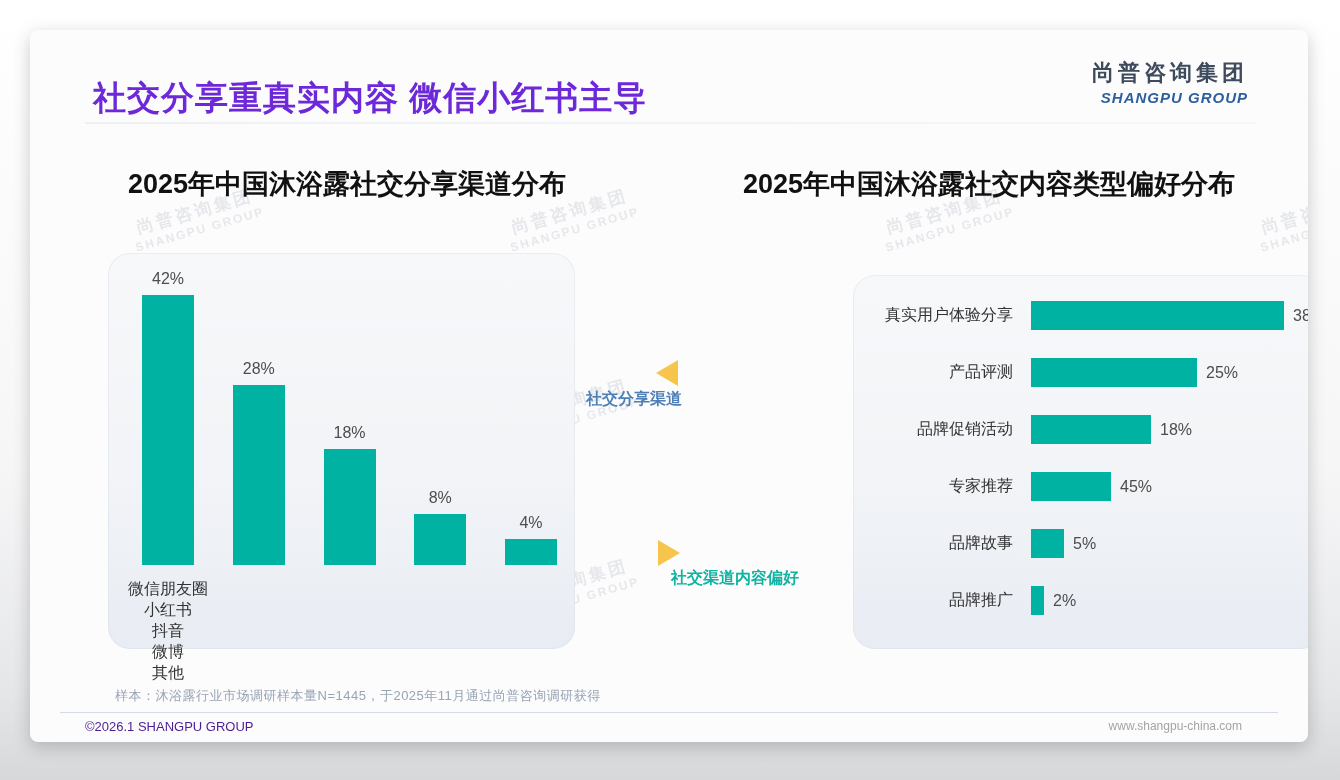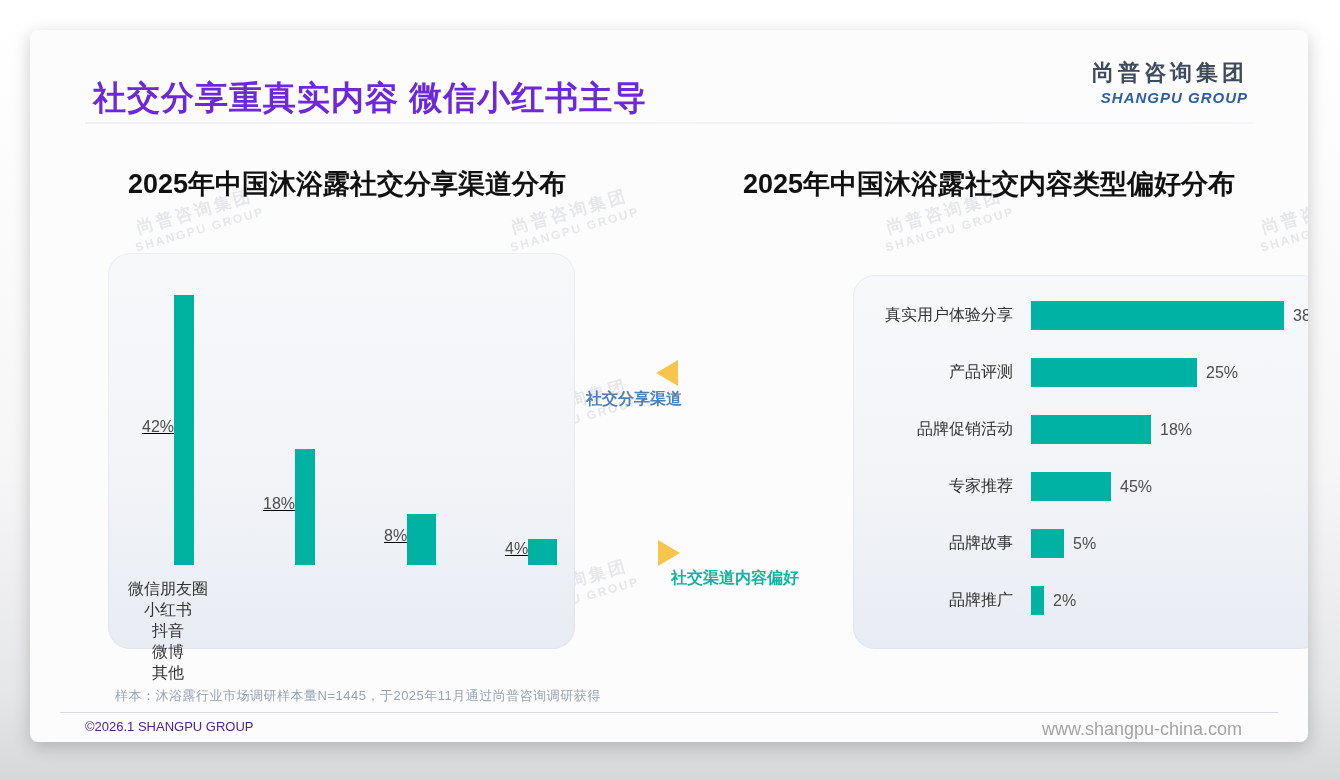--- a/index.html
+++ b/index.html
@@ -38,21 +38,21 @@
 
   .panel { position:absolute; border-radius:22px;
            background:linear-gradient(180deg,#f7f8fa 0%,#f2f4f7 55%,#e8ecf3 100%);
            box-shadow:inset 0 0 0 1px rgba(210,218,230,.35); }
   .left-panel  { left:78px;  top:223px; width:467px; height:396px; }
   .right-panel { left:775px; top:245px; width:470px; height:374px;margin-left:48px; }
 
   
   .vbars { position:absolute; left:34px; top:0; width:415px; height:312px;
            display:flex; align-items:flex-end; justify-content:space-between; }
-  .vcol { width:52px; display:flex; flex-direction:row; align-items:center;text-decoration:underline; }
+  .vcol { width:52px; display:flex; flex-direction:column; align-items:center; }
   .vval { font-size:16px; color:#4d4d4d; margin-bottom:7px; white-space:nowrap; }
   .vbar { width:52px; }
   .vlabels { position:absolute; left:34px; top:326px; width:415px;
              display:flex; justify-content:space-between;flex-direction:column; }
   .vcat { width:52px; display:flex; justify-content:center; font-size:16px;
           color:#333; white-space:nowrap; }
 
   
   .hrows { position:absolute; left:0; top:26px; right:0; }
   .hrow { display:flex; align-items:center; height:29px; margin-bottom:28px; }
@@ -69,21 +69,21 @@
                border-bottom:13px solid transparent; border-left:22px solid #f7c54b; }
   .mid-label { position:absolute; font-size:16px; font-weight:bold; white-space:nowrap; }
   .mid-label.blue { left:556px; top:359px; color:#4e7fb5; }
   .mid-label.teal { left:641px; top:538px; color:#10b2a0; }
 
   .note { position:absolute; left:85px; top:657px; font-size:13px; color:#98a3b4;
           letter-spacing:.5px; }
   .footer-divider { position:absolute; left:30px; top:682px; width:1218px; height:1px;
                     background:#d4dbe3; }
   .footer-left  { position:absolute; left:55px;  top:689px; font-size:13px; color:#4c1d95; }
-  .footer-right { position:absolute; right:66px; top:689px; font-size:18px; color:#a4a4a4; }
+  .footer-right { position:absolute; right:66px; top:689px; font-size:12px; color:#a4a4a4; }
 </style>
 </head>
 <body>
 
 <div class="card">
   <div class="wm-layer">
       <div class="wm" style="left: 100px; top: 170px;">
         <div class="wm-cn">尚普咨询集团</div>
         <div class="wm-en">SHANGPU GROUP</div>
       </div>
@@ -142,20 +142,24 @@
   </div>
 
   <div class="chart-title left">2025年中国沐浴露社交分享渠道分布</div>
   <div class="chart-title right">2025年中国沐浴露社交内容类型偏好分布</div>
 
   <div class="panel left-panel">
     <div class="vbars">
         <div class="vcol">
           <div class="vval">42%</div>
           <div class="vbar" style="height: 270px; background: rgb(0, 178, 162);"></div>
+        </div>
+        <div class="vcol">
+          <div class="vval">28%</div>
+          <div class="vbar" style="height: 180px; background: rgb(0, 178, 162);"></div>
         </div>
         <div class="vcol">
           <div class="vval">18%</div>
           <div class="vbar" style="height: 116px; background: rgb(0, 178, 162);"></div>
         </div>
         <div class="vcol">
           <div class="vval">8%</div>
           <div class="vbar" style="height: 51px; background: rgb(0, 178, 162);"></div>
         </div>
         <div class="vcol">

